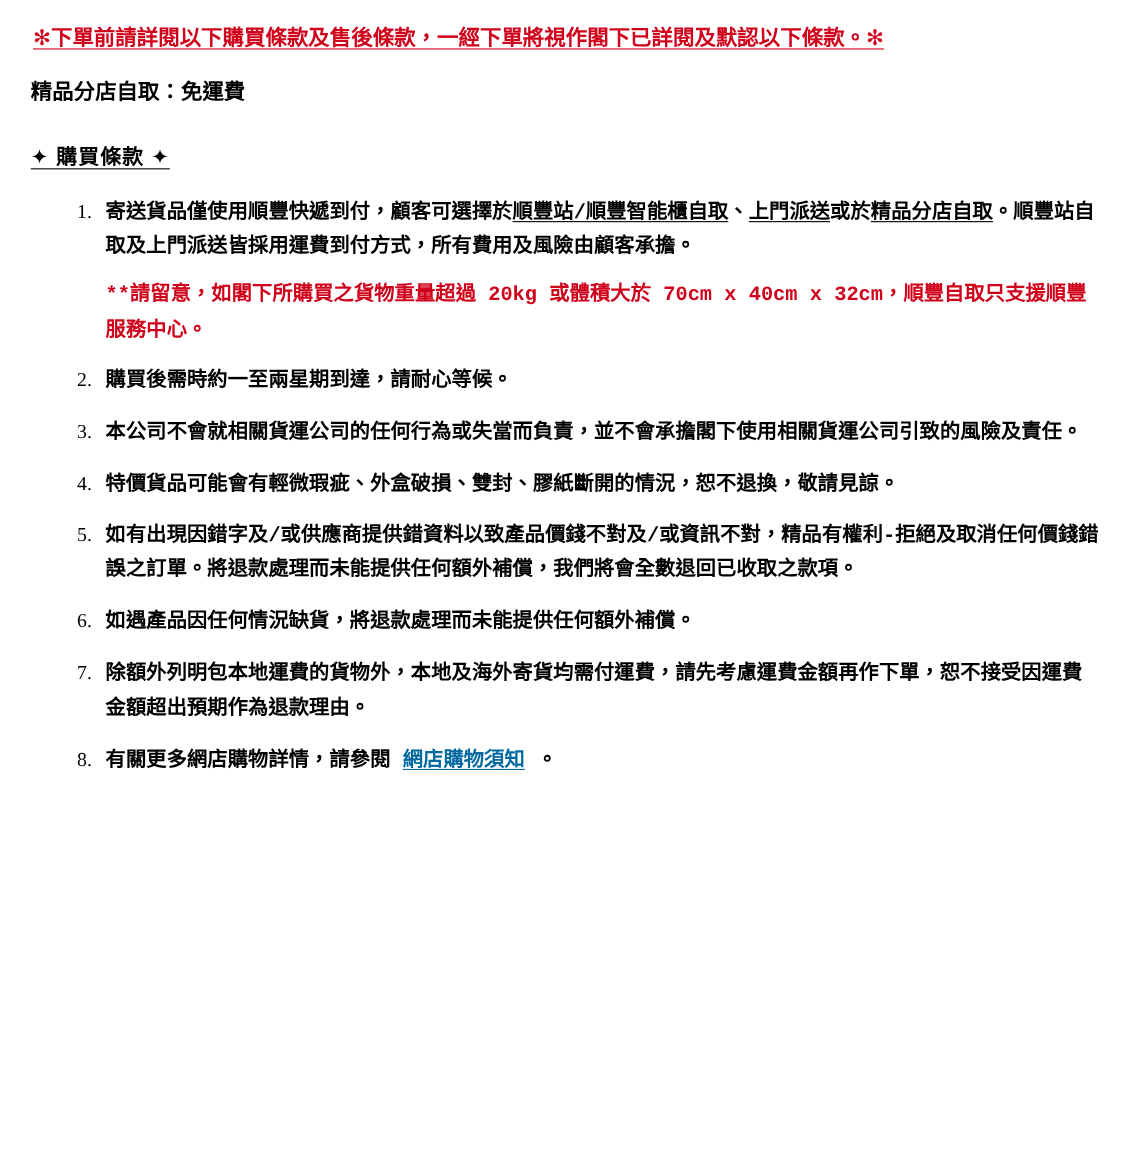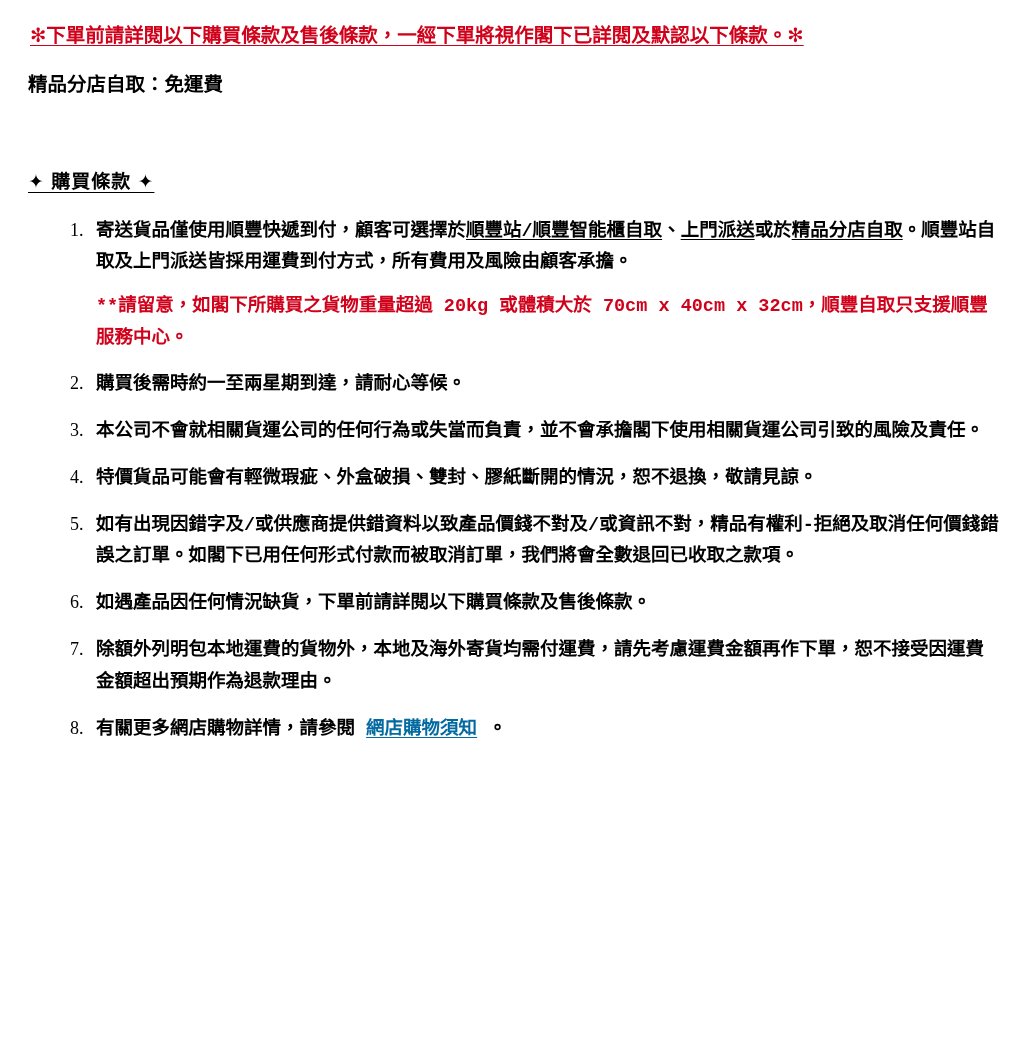--- a/index.html
+++ b/index.html
@@ -36,21 +36,21 @@
   
   .section-title {
     font-size: 19px;
     font-weight: bold;
     text-decoration: underline;
     text-underline-offset: 4px;
     margin: 0;
     letter-spacing: 1px;
   }
   .sec-shipping-title { margin-top: 48px; margin-left: 2px; }
-  .sec-terms-title { margin-top: 67px; margin-left: 2px; }
+  .sec-terms-title { margin-top: 28px; margin-left: 2px; }
 
   
   .ship-line {
     font-size: 19.5px;
     line-height: 1.45;
     margin: 26px 0 0 2px;
     font-weight: bold;
   }
   .ship-line.second { margin-top: 22px; }
   .ship-line .normal { font-weight: bold; }
@@ -117,24 +117,24 @@
       <li>
         <div><span>購買後需時約一至兩星期到達，請耐心等候。</span></div>
       </li>
       <li>
         <div><span>本公司不會就相關貨運公司的任何行為或失當而負責，並不會承擔閣下使用相關貨運公司引致的風險及責任。</span></div>
       </li>
       <li>
         <div><span>特價貨品可能會有輕微瑕疵、外盒破損、雙封、膠紙斷開的情況，恕不退換，敬請見諒。</span></div>
       </li>
       <li>
-        <div><span>如有出現因錯字及/或供應商提供錯資料以致產品價錢不對及/或資訊不對，精品有權利-拒絕及取消任何價錢錯誤之訂單。如閣下已用任何形式付款而被取消訂單，我們將會全數退回已收取之款項。</span></div>
+        <div><span>如有出現因錯字及/或供應商提供錯資料以致產品價錢不對及/或資訊不對，精品有權利-拒絕及取消任何價錢錯誤之訂單。將退款處理而未能提供任何額外補償，我們將會全數退回已收取之款項。</span></div>
       </li>
       <li>
-        <div><span>如遇產品因任何情況缺貨，下單前請詳閱以下購買條款及售後條款。</span></div>
+        <div><span>如遇產品因任何情況缺貨，將退款處理而未能提供任何額外補償。</span></div>
       </li>
       <li>
         <div><span>除額外列明包本地運費的貨物外，本地及海外寄貨均需付運費，請先考慮運費金額再作下單，恕不接受因運費金額超出預期作為退款理由。</span></div>
       </li>
       <li>
         <div><span>有關更多網店購物詳情，請參閱 </span><span class="link">網店購物須知</span><span> 。</span></div>
       </li>
     </ol>
 
 </div>

